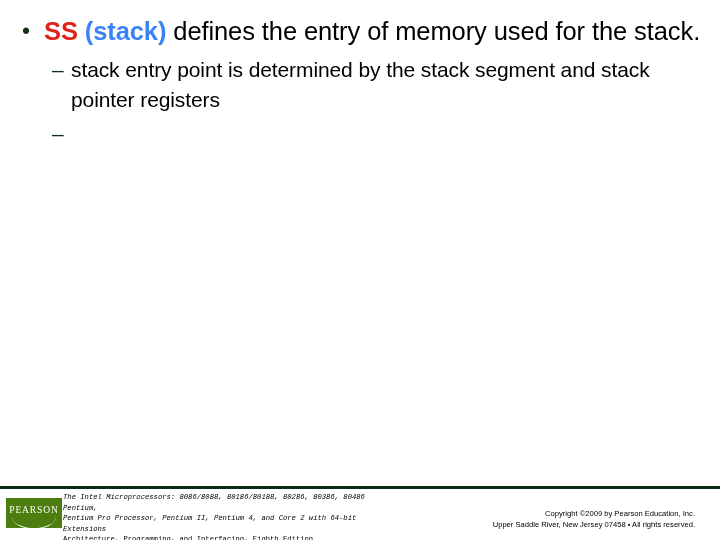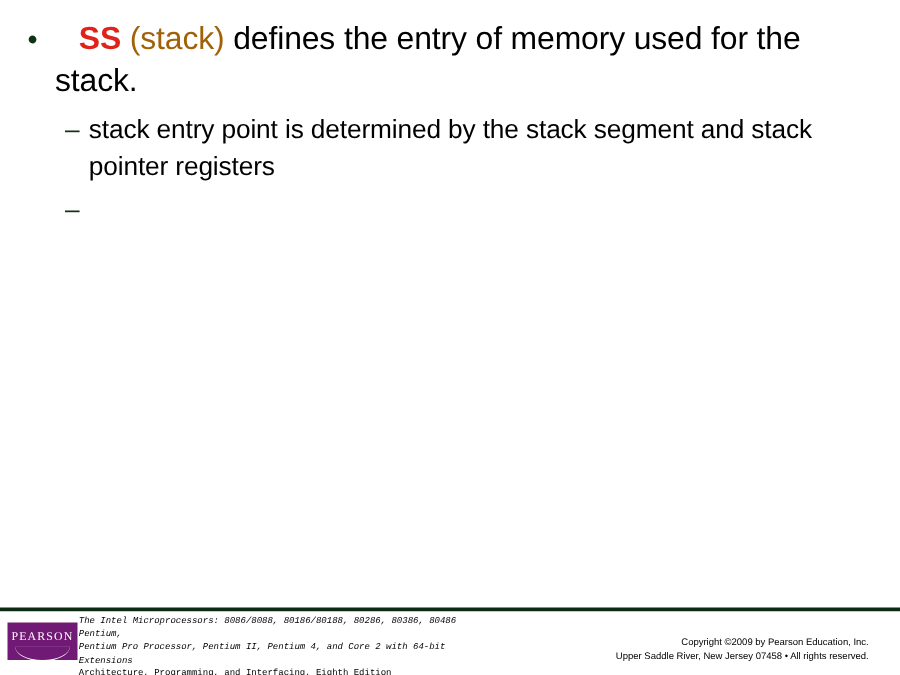--- a/index.html
+++ b/index.html
@@ -46,25 +46,24 @@
   .bullet-l1 .text {
     flex: 1 1 auto;
     font-size: 25.5px;
     line-height: 34px;
     color: #000000;
     letter-spacing: -0.1px;
   }
   .bullet-l1 .text .em-red {
     color: #e0231a;
     font-weight: bold;
-    margin-left: 19px;
   }
   .bullet-l1 .text .em-bold {
-    font-weight: normal;
-    color: #a16207;
+    font-weight: bold;
+    color: #3b82f6;
   }
 
   .bullet-l2 {
     display: flex;
     align-items: flex-start;
     padding: 0 12px 0 52px;
     margin-top: 7px;
   }
   .bullet-l2 .marker {
     flex: 0 0 auto;
@@ -101,21 +100,21 @@
     width: 720px;
     height: 48px;
   }
 
   .logo {
     position: absolute;
     left: 6px;
     top: 6px;
     width: 56px;
     height: 30px;
-    background: #701a75;
+    background: #4d7c0f;
     overflow: hidden;
   }
   .logo .word {
     position: absolute;
     left: 0;
     top: 7px;
     width: 56px;
     text-align: center;
     color: #ffffff;
     font-size: 9.5px;

